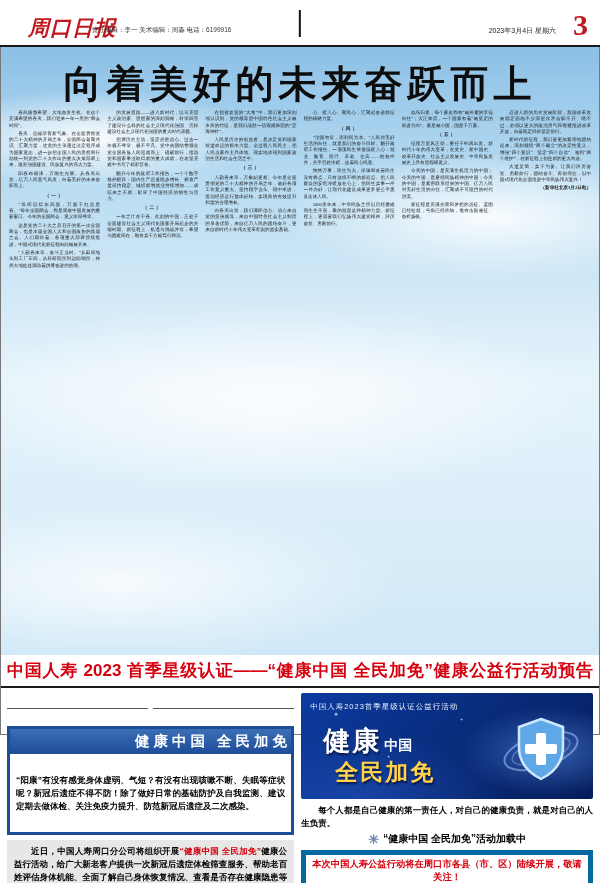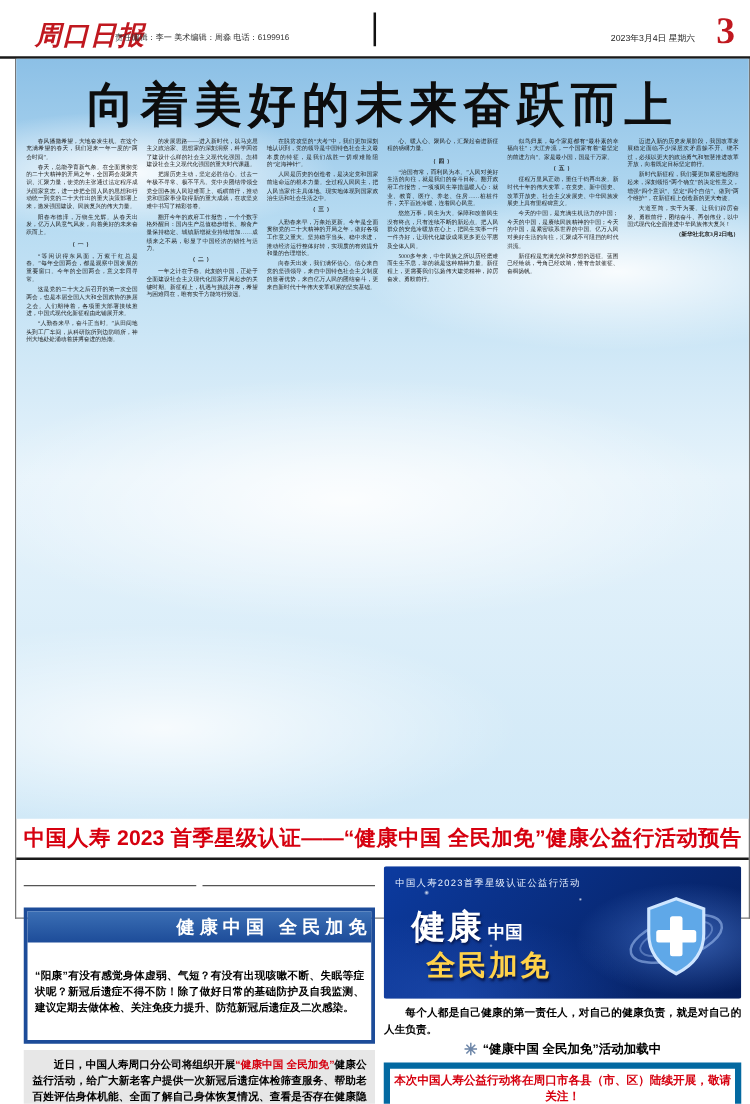--- a/index.html
+++ b/index.html
@@ -10,21 +10,21 @@
   .header{height:47px;position:relative;border-bottom:2px solid #1a1a1a;box-sizing:border-box;}
   .masthead{position:absolute;left:28px;top:14px;font-size:21px;font-weight:bold;font-style:italic;color:#c0181f;letter-spacing:1px;font-family:"Liberation Serif",serif;}
   .editor-info{position:absolute;left:92px;top:26px;font-size:6.5px;color:#333;font-family:"Liberation Sans",sans-serif;}
   .section-center{position:absolute;left:50%;top:10px;transform:translateX(-50%);display:flex;align-items:center;gap:10px;flex-direction:column;}
   .vbar{width:2px;height:27px;background:#111;}
   .section-title{font-size:22px;font-weight:bold;letter-spacing:3px;font-family:"Liberation Serif",serif;}
   .date-box{position:absolute;right:44px;top:26px;font-size:7px;color:#222;font-family:"Liberation Sans",sans-serif;}
   .page-num{position:absolute;right:12px;top:8px;font-size:30px;font-weight:bold;color:#c0181f;font-family:"Liberation Serif",serif;}
 
   
-  .lower{border-left:1px solid #777;border-right:1px solid #777;border-bottom:1px solid #777;box-sizing:border-box;height:688px;margin-left:12px;}
+  .lower{border-left:1px solid #777;border-right:1px solid #777;border-bottom:1px solid #777;box-sizing:border-box;height:688px;}
 
   
   .article{height:608px;position:relative;overflow:hidden;box-sizing:border-box;padding:10px 8px 6px 8px;
     background:
       radial-gradient(ellipse 240px 70px at 15% 15%, rgba(255,255,255,.95), rgba(255,255,255,0) 70%),
       radial-gradient(ellipse 300px 90px at 82% 28%, rgba(255,255,255,.9), rgba(255,255,255,0) 70%),
       radial-gradient(ellipse 420px 130px at 45% 58%, rgba(255,255,255,.85), rgba(255,255,255,0) 75%),
       radial-gradient(ellipse 380px 110px at 20% 88%, rgba(255,255,255,.8), rgba(255,255,255,0) 75%),
       linear-gradient(180deg,#8cc0e6 0%,#b8dcf2 22%,#e6f3fb 55%,#cfe8f7 100%);}
   .art-title{text-align:center;font-size:38px;font-weight:bold;letter-spacing:5px;margin:2px 0 0 0;color:#0d0d0d;font-family:"Liberation Serif",serif;}

